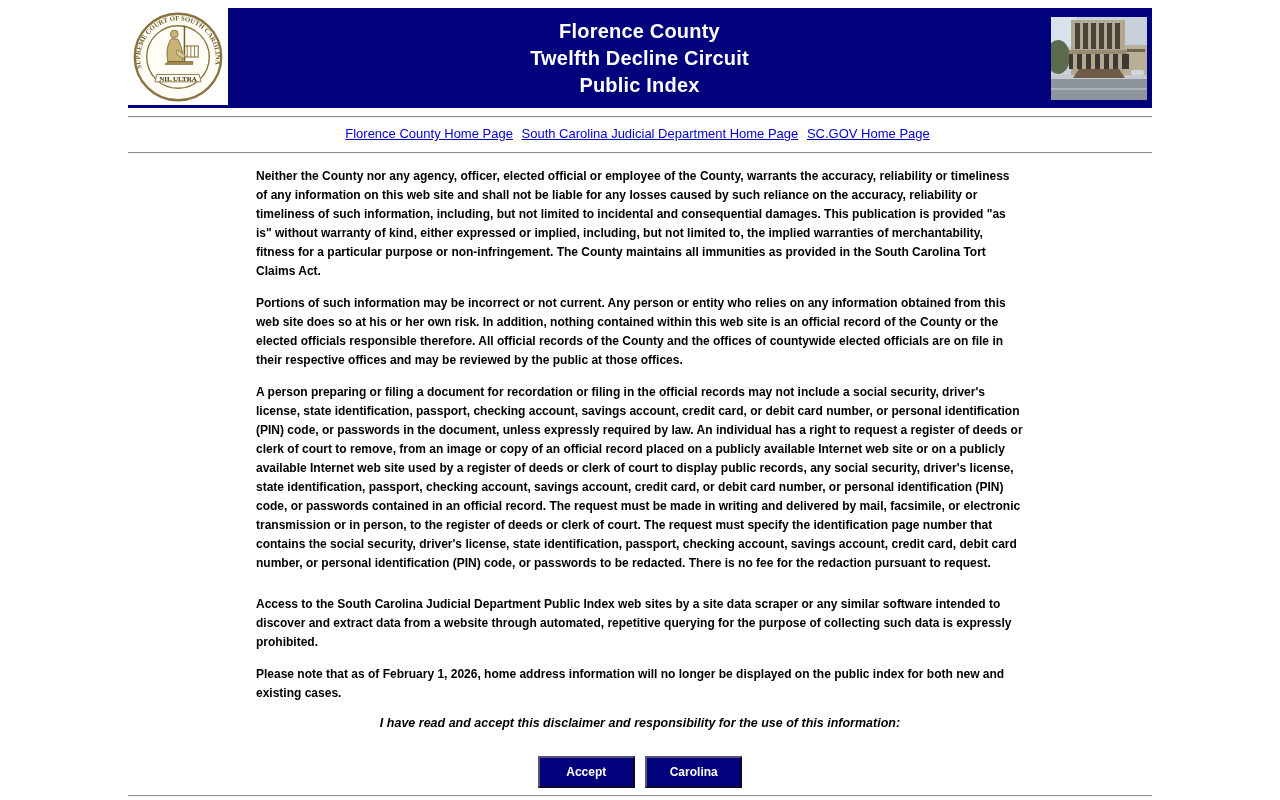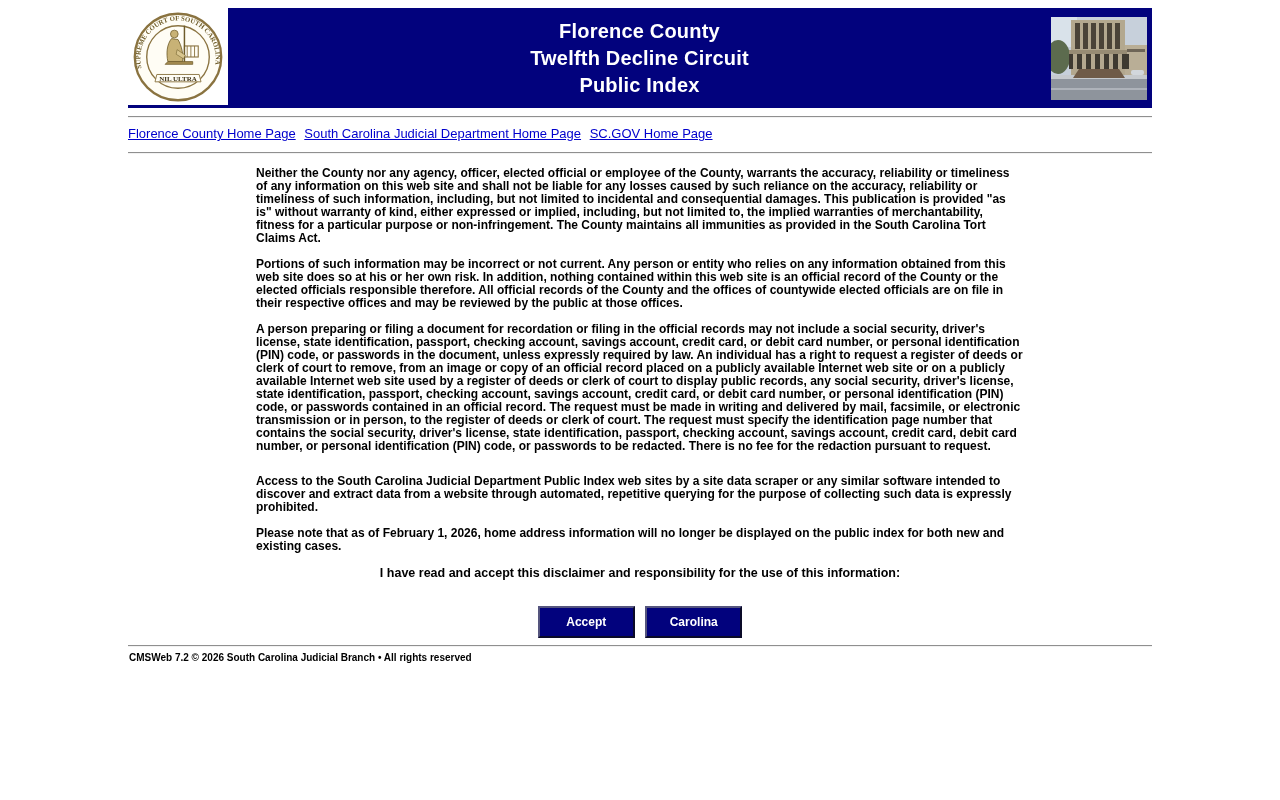--- a/index.html
+++ b/index.html
@@ -40,38 +40,39 @@
   }
 
   hr.rule {
     border: none;
     border-top: 1px solid #8f8f8f;
     border-bottom: 1px solid #f2f2f2;
     margin: 8px 0 6px 0;
     height: 0;
   }
 
-  .nav-links { font-size: 13px; padding: 2px 0 3px 0; }
+  .nav-links { font-size: 13px; padding: 2px 0 3px 0; text-align: center; }
   .nav-links a { color: #0000cc; text-decoration: underline; margin-right: 5px; }
 
   .content {
     width: 768px;
     margin: 8px auto 0 auto;
     font-size: 12px;
-    line-height: 13px;
+    line-height: 19px;
     font-weight: bold;
     color: #000;
   }
   .content p { margin: 13px 0; }
   .content p.gap-top { margin-top: 22px; }
 
   .accept-line {
     text-align: center;
     font-weight: bold;
     font-size: 12.5px;
+    font-style: italic;
   }
 
   .buttons { text-align: center; margin-top: 26px; }
   .btn {
     width: 97px;
     height: 32px;
     background: #02027d;
     color: #ffffff;
     font-family: "Liberation Sans", sans-serif;
     font-weight: bold;

